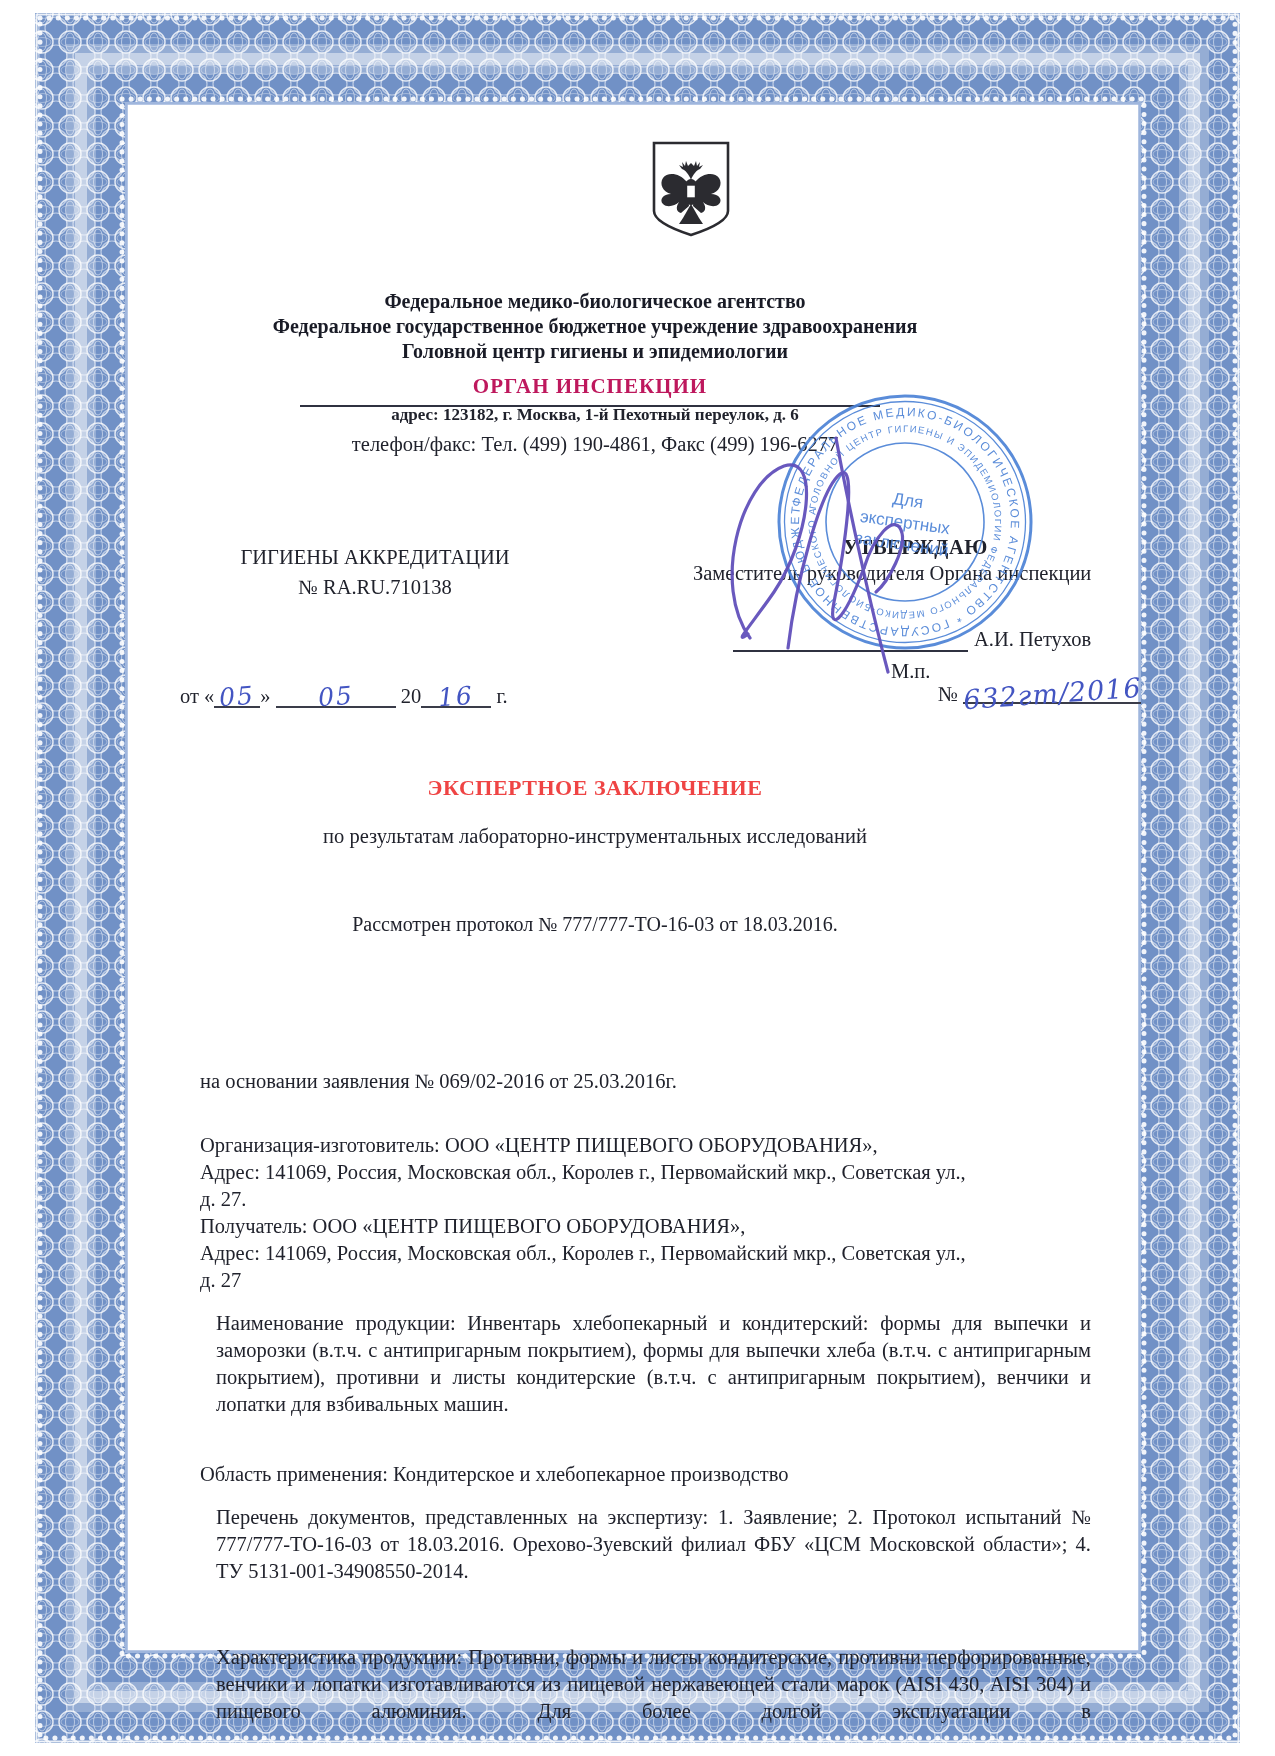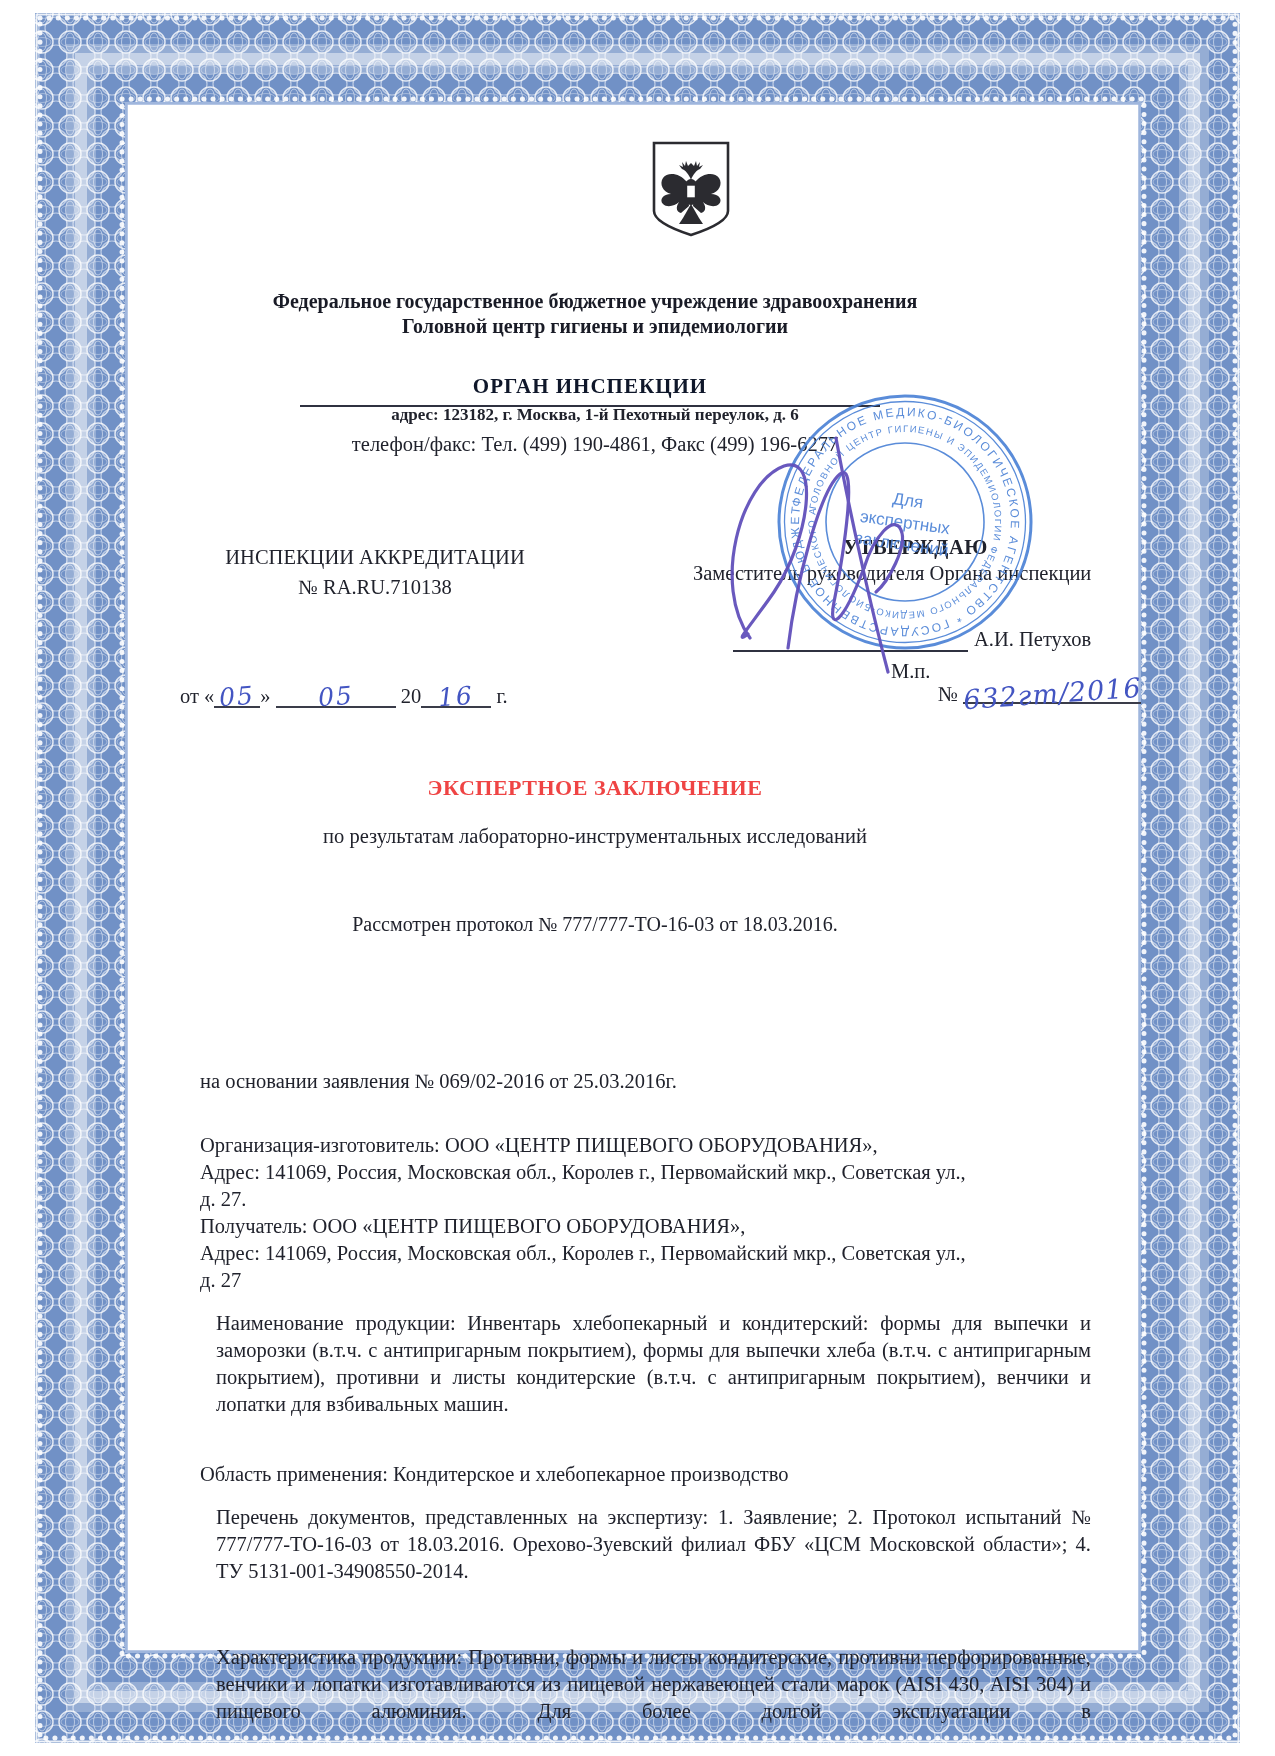--- a/index.html
+++ b/index.html
@@ -4,21 +4,21 @@
 <style>
   html,body{margin:0;padding:0;background:#e8e8e8;}
   .page{position:relative;width:1275px;height:1756px;background:#ffffff;overflow:hidden;
         font-family:"Liberation Serif","DejaVu Serif",serif;color:#20222c;}
   .abs{position:absolute;}
   .centercol{left:150px;width:890px;text-align:center;}
   .bold{font-weight:bold;margin-top:24px;}
   .org-block{top:289px;font-size:20px;line-height:25px;font-weight:bold;color:#191b26;}
   .organ-heading{top:374px;left:300px;width:580px;text-align:center;font-size:21px;
                  font-weight:bold;border-bottom:2px solid #2f3140;padding-bottom:6px;
-                 letter-spacing:1px;color:#0f172a;}
+                 letter-spacing:1px;color:#be185d;}
   .addr-line{top:405px;font-size:17px;font-weight:bold;}
   .phone-line{top:433px;font-size:20.5px;}
   .accred{top:542px;left:205px;width:340px;text-align:center;font-size:20.5px;line-height:30px;}
   .approval{top:510px;left:693px;width:445px;font-size:20.5px;line-height:26px;}
   .approve-label{text-align:center;letter-spacing:.5px;}
   .approve-pos{white-space:nowrap;}
   .sig-row{margin-top:40px;display:flex;align-items:flex-end;padding-left:40px;}
   .sig-line{display:inline-block;width:235px;border-bottom:2px solid #2f3140;height:22px;}
   .sig-name{padding-left:6px;white-space:nowrap;}
   .seal-note{margin-top:6px;padding-left:198px;}
@@ -77,30 +77,31 @@
       <path d="M38,42 C30,32 18,32 14,38 C10,44 14,52 22,54 C14,54 10,60 14,64 C18,68 26,66 30,62 C26,68 28,72 32,73 L40,66 Z"></path>
       <path d="M46,42 C54,32 66,32 70,38 C74,44 70,52 62,54 C70,54 74,60 70,64 C66,68 58,66 54,62 C58,68 56,72 52,73 L44,66 Z"></path>
       <ellipse cx="42" cy="52" rx="8" ry="13"></ellipse>
       <path d="M42,64 L34,78 H50 Z"></path>
       <path d="M34,78 L30,84 H54 L50,78 Z"></path>
     </g>
     <rect x="37.5" y="45" width="9" height="13" fill="#ffffff" stroke="#2b2b30" stroke-width="1.4"></rect>
   </svg>
 
   <div class="abs centercol org-block">
+    <div>Федеральное медико-биологическое агентство</div>
     <div>Федеральное государственное бюджетное учреждение здравоохранения</div>
     <div>Головной центр гигиены и эпидемиологии</div>
   </div>
 
   <div class="abs organ-heading">ОРГАН ИНСПЕКЦИИ</div>
   <div class="abs centercol addr-line">адрес: 123182, г. Москва, 1-й Пехотный переулок, д. 6</div>
   <div class="abs centercol phone-line">телефон/факс: Тел. (499) 190-4861,  Факс (499) 196-6277</div>
 
   <div class="abs accred">
-    <div>ИНСПЕКЦИИ АККРЕДИТАЦИИ</div>
+    <div>ГИГИЕНЫ АККРЕДИТАЦИИ</div>
     <div>№ RA.RU.710138</div>
   </div>
 
   <div class="abs approval">
     <div class="approve-label bold">УТВЕРЖДАЮ</div>
     <div class="approve-pos">Заместитель  руководителя Органа инспекции</div>
     <div class="sig-row">
       <span class="sig-line"></span>
       <span class="sig-name">А.И. Петухов</span>
     </div>

